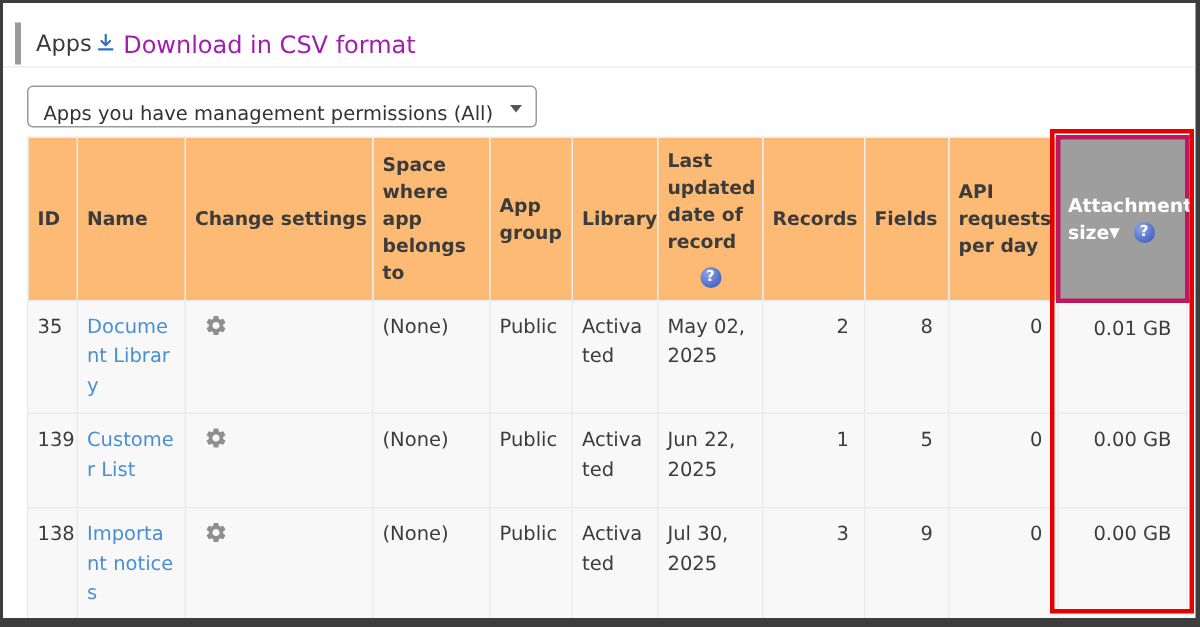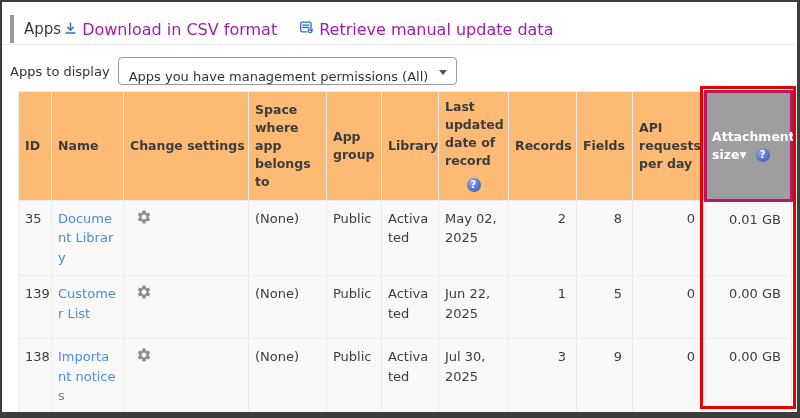--- a/index.html
+++ b/index.html
@@ -61,39 +61,25 @@
       <span>
         <svg width="13" height="13" viewBox="0 0 16 16" fill="none" stroke="#2f71c0" stroke-width="1.8" stroke-linecap="round" stroke-linejoin="round">
           <path d="M8 1.5v8"></path>
             <path d="M4.5 6.5L8 10l3.5-3.5"></path>
             <path d="M2.5 13.5h11"></path>
         </svg>
       </span>
       <span>Download in CSV format</span>
     </div>
 
-    <div class="tool-link">
-      <span>
-        <svg width="15" height="15" viewBox="0 0 16 16" fill="none" stroke="#2f71c0" stroke-width="1.4" stroke-linecap="round">
-          <rect x="1.8" y="2.2" width="11" height="10.5" rx="1.8"></rect>
-          <path d="M4 5.4h6.6"></path>
-            <path d="M4 8h6.6"></path>
-          <circle cx="12" cy="12" r="3.4" fill="#fff" stroke="none"></circle>
-          <path d="M13.8 11.2a2 2 0 1 1-1-1.4"></path>
-          <path d="M13.9 9.4v1.8h-1.8" stroke-width="1.2"></path>
-        </svg>
-      </span>
-      <span>Retrieve manual update data</span>
-    </div>
   </div>
 
   <div class="hairline"></div>
 
   <div class="filterbar">
-    <span>Apps to display</span>
     <div class="select-box">
       <span>Apps you have management permissions (All)</span>
       <span class="select-caret"></span>
     </div>
   </div>
 
   <div class="table-wrap">
     <table>
       <colgroup>
         <col style="width:33px">

